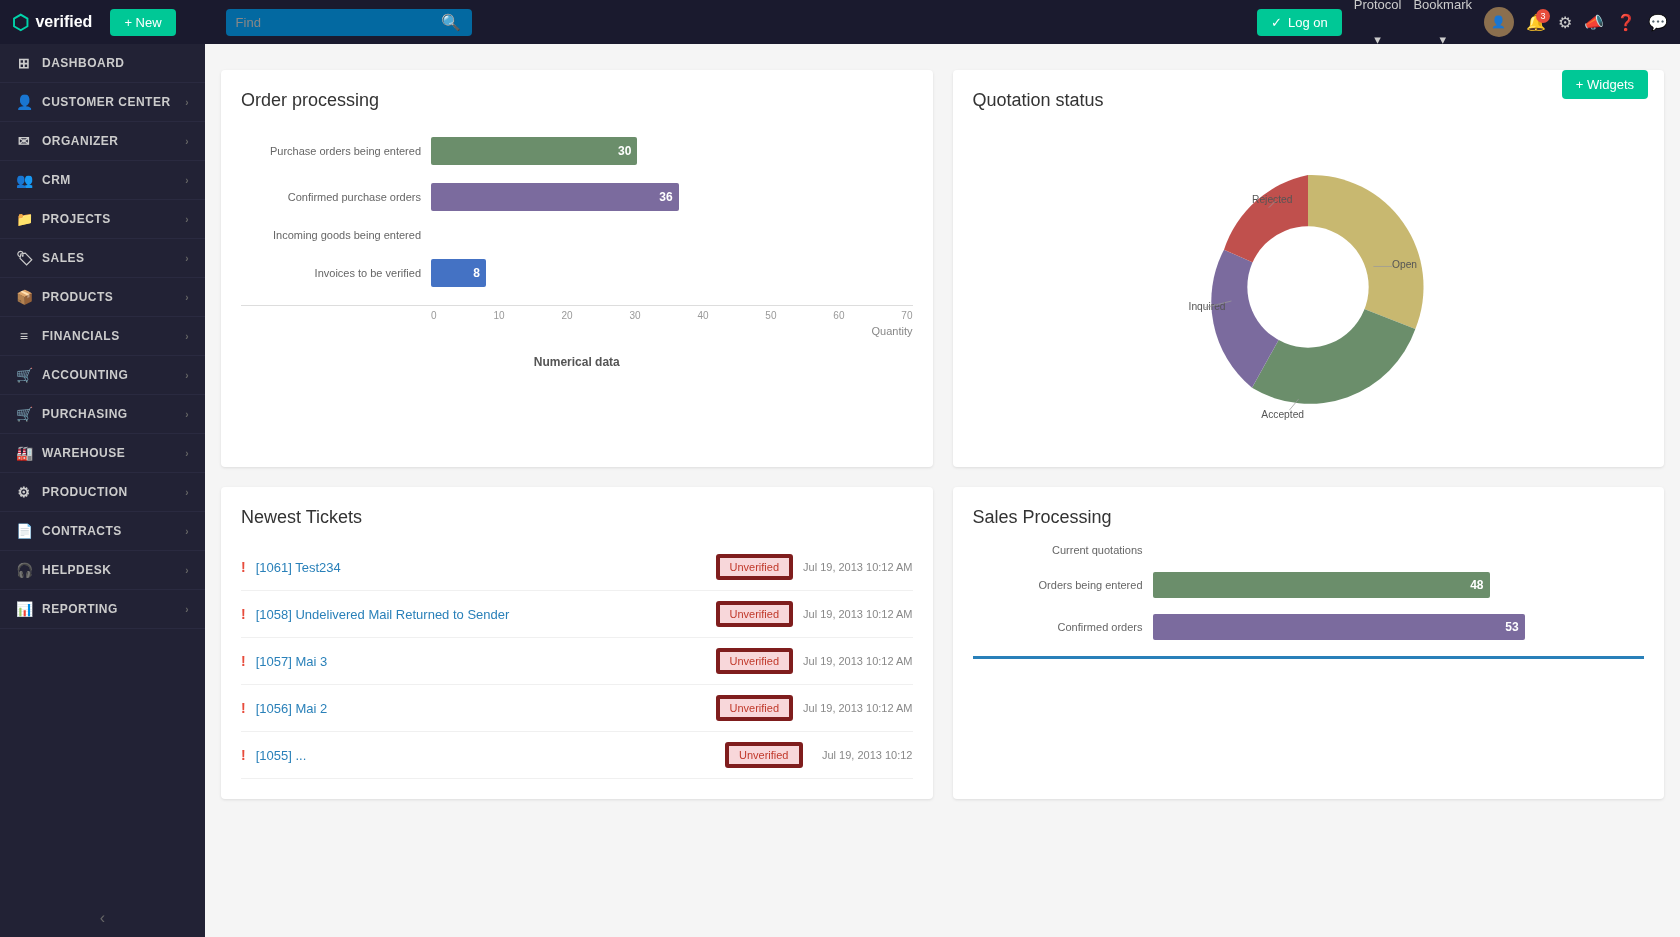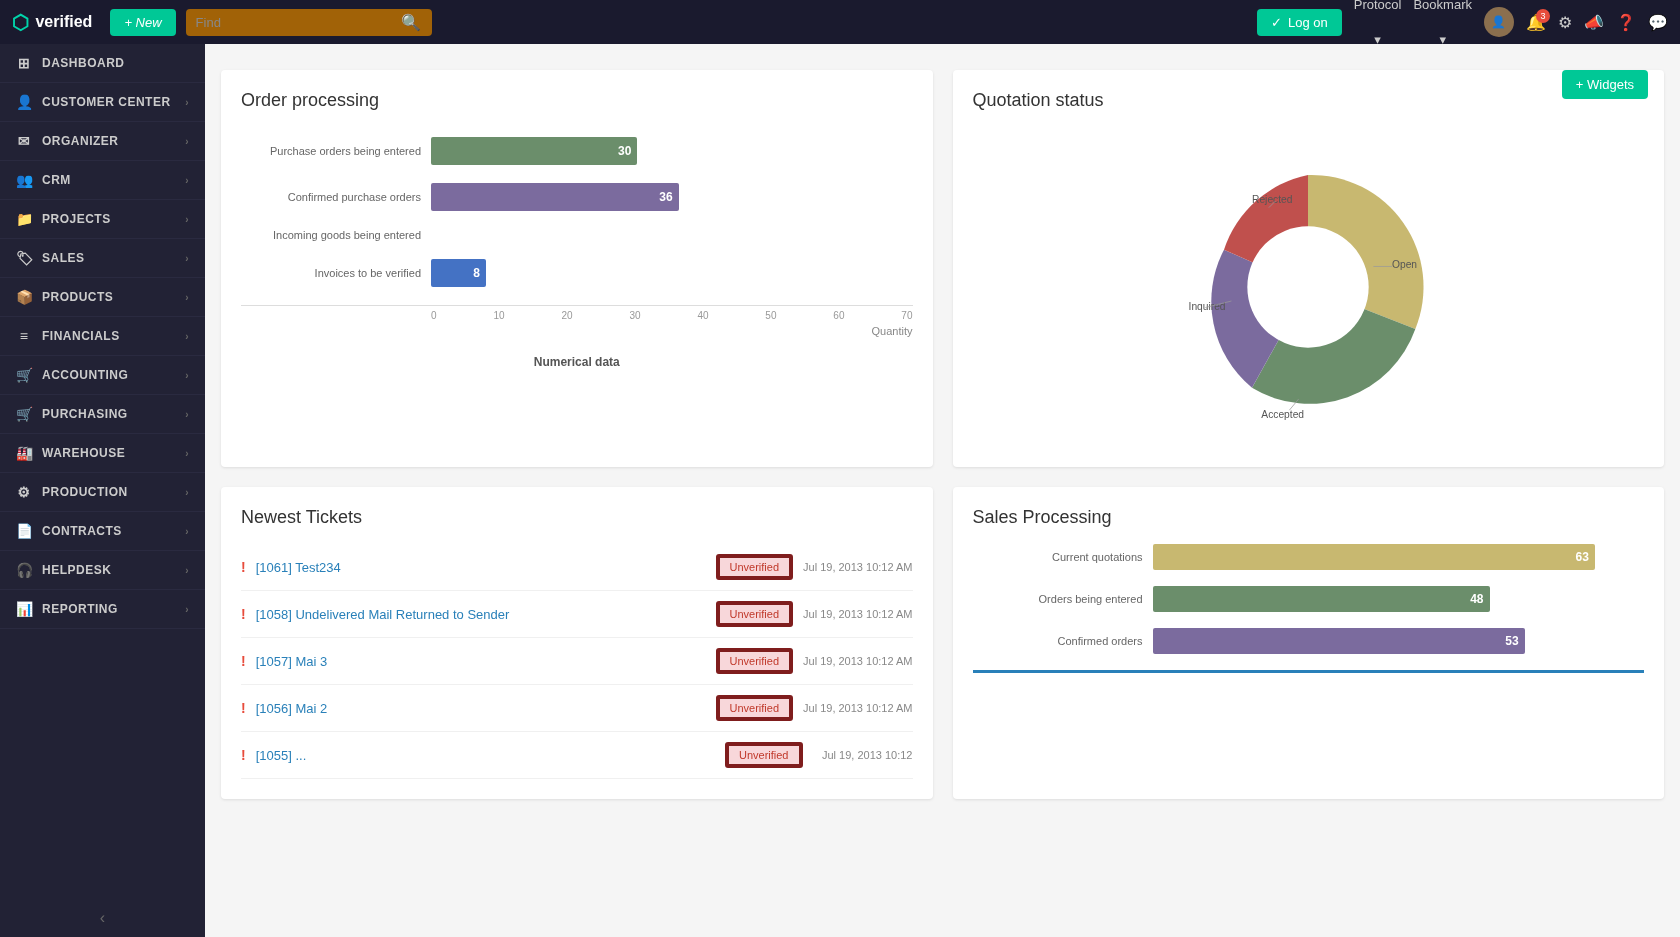--- a/index.html
+++ b/index.html
@@ -14,24 +14,24 @@
       padding: 0 12px;
       gap: 10px;
       flex-shrink: 0;
       z-index: 100;
     }
     .logo {
       display: flex; align-items: center; gap: 6px; color: white; font-weight: bold; font-size: 16px; margin-right: 8px;
     }
     .logo-icon { color: #00d4aa; font-size: 20px; }
     .btn-new {
-      background: #00c896; color: white; border: none; padding: 6px 14px; border-radius: 4px; cursor: pointer; font-size: 13px; display: flex; align-items: center; gap: 6px; font-style: italic;
+      background: #00c896; color: white; border: none; padding: 6px 14px; border-radius: 4px; cursor: pointer; font-size: 13px; display: flex; align-items: center; gap: 6px;
     }
     .search-bar {
-      display: flex; align-items: center; background: #a16207; border-radius: 4px; padding: 4px 10px; gap: 6px;
+      display: flex; align-items: center; background: #0369a1; border-radius: 4px; padding: 4px 10px; gap: 6px; margin-left: 40px;
     }
     .search-bar input { background: transparent; border: none; color: #ccc; outline: none; width: 200px; font-size: 13px; }
     .search-bar input::placeholder { color: #888; }
     .navbar-right { margin-left: auto; display: flex; align-items: center; gap: 12px; }
     .btn-logon { background: #00c896; color: white; border: none; padding: 6px 14px; border-radius: 4px; cursor: pointer; font-size: 13px; display: flex; align-items: center; gap: 6px; }
     .nav-link { color: #ccc; font-size: 13px; cursor: pointer; display: flex; align-items: center; gap: 20px; flex-direction: column; }
     .nav-icon { color: #ccc; font-size: 16px; cursor: pointer; }
     .avatar { width: 30px; height: 30px; border-radius: 50%; background: #8b6f4e; display: flex; align-items: center; justify-content: center; color: white; font-size: 12px; overflow: hidden; }
     .badge-container { position: relative; }
     .badge { position: absolute; top: -4px; right: -4px; background: #e74c3c; color: white; border-radius: 50%; width: 14px; height: 14px; font-size: 9px; display: flex; align-items: center; justify-content: center; }
@@ -326,23 +326,20 @@
     <span class="ticket-date">Jul 19, 2013 10:12</span>
   </div>
           </div>
       </div>
 
       <div class="widget-card">
         <div class="widget-title">Sales Processing</div>
         <div id="sales-chart">
             <div class="sales-bar-row">
     <div class="sales-bar-label">Current quotations</div>
-    <div class="sales-bar-container">
-      <div class="sales-bar" style="width:90%;background:#c8b870;">63</div>
-    </div>
   </div>
             <div class="sales-bar-row">
     <div class="sales-bar-label">Orders being entered</div>
     <div class="sales-bar-container">
       <div class="sales-bar" style="width:68.57142857142857%;background:#6b8e6b;">48</div>
     </div>
   </div>
             <div class="sales-bar-row">
     <div class="sales-bar-label">Confirmed orders</div>
     <div class="sales-bar-container">

